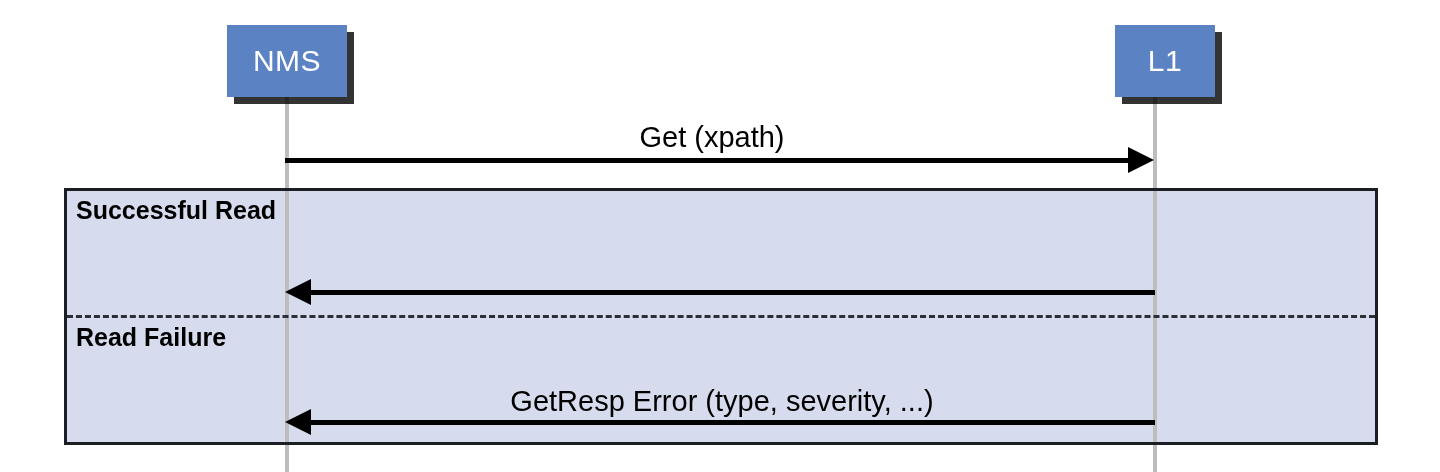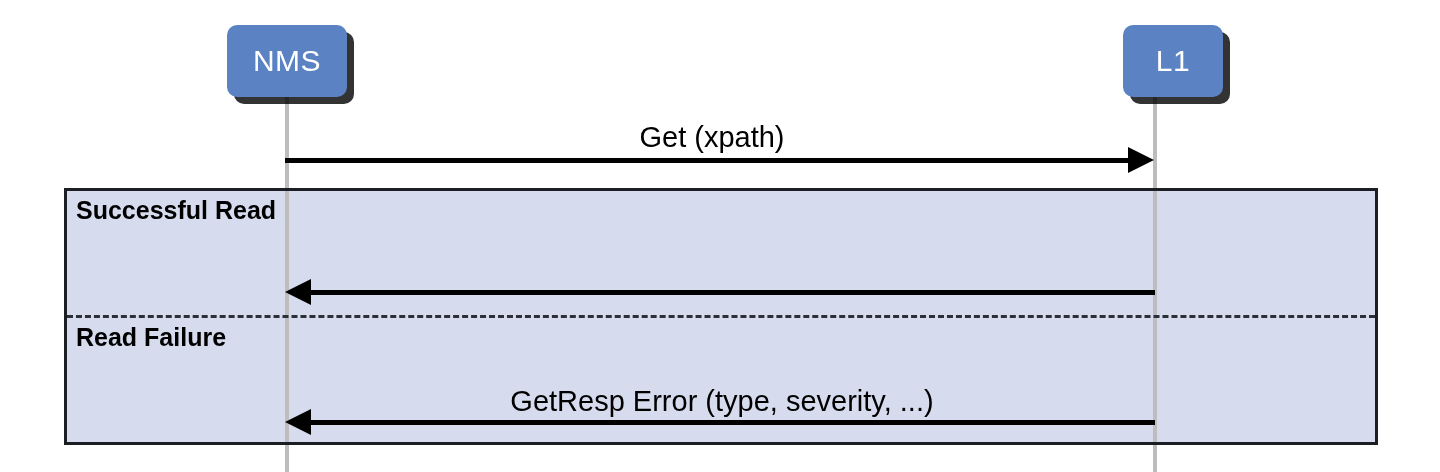--- a/index.html
+++ b/index.html
@@ -19,21 +19,21 @@
   }
   
   .lifeline {
     position: absolute;
     width: 4px;
     background: #bdbdbd;
   }
   
   .participant {
     position: absolute;
-    border-radius: 10px;
+    border-radius: 0;
     box-sizing: border-box;
     display: flex;
     align-items: center;
     justify-content: center;
     color: #ffffff;
     font-size: 30px;
     letter-spacing: 0.5px;
     box-shadow: 7px 7px 0 rgba(0,0,0,0.80);
   }
   
@@ -110,17 +110,17 @@
   <div class="msg-line" style="left:311px; top:290px; width:844px;"></div>
   <div class="arrow-head left" style="left:285px; top:279px;"></div>
 
   <div class="msg-label" style="left:722px; top:385px;text-align:center;">GetResp Error (type, severity, ...)</div>
   <div class="msg-line" style="left:311px; top:420px; width:844px;"></div>
   <div class="arrow-head left" style="left:285px; top:409px;"></div>
 
   <div class="participant" style="left:227px; top:25px; width:120px; height:72px; background:#5b83c4;">
     <span>NMS</span>
   </div>
-  <div class="participant" style="left:1115px; top:25px; width:100px; height:72px; background:#5b83c4;margin-left:8px;">
+  <div class="participant" style="left:1115px; top:25px; width:100px; height:72px; background:#5b83c4;">
     <span>L1</span>
   </div>
 
 </div>
 
 </body></html>

